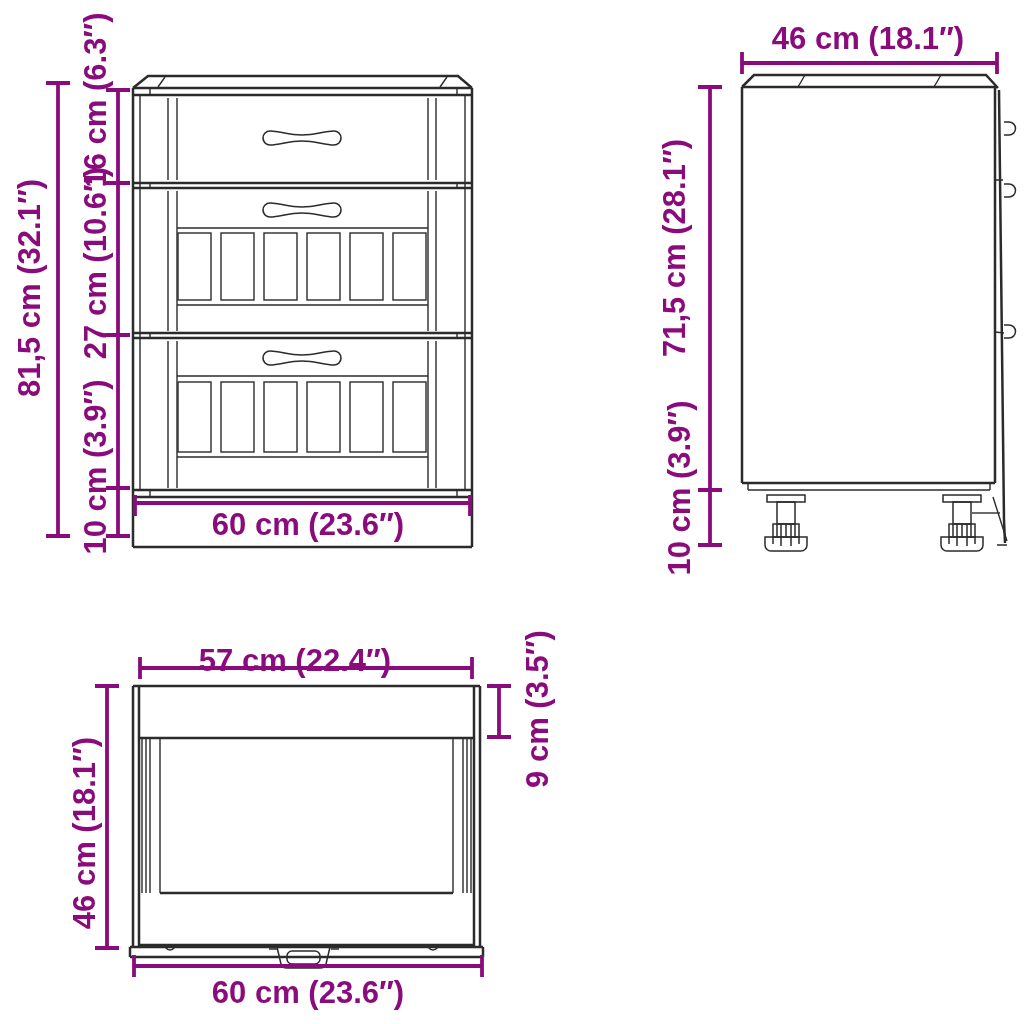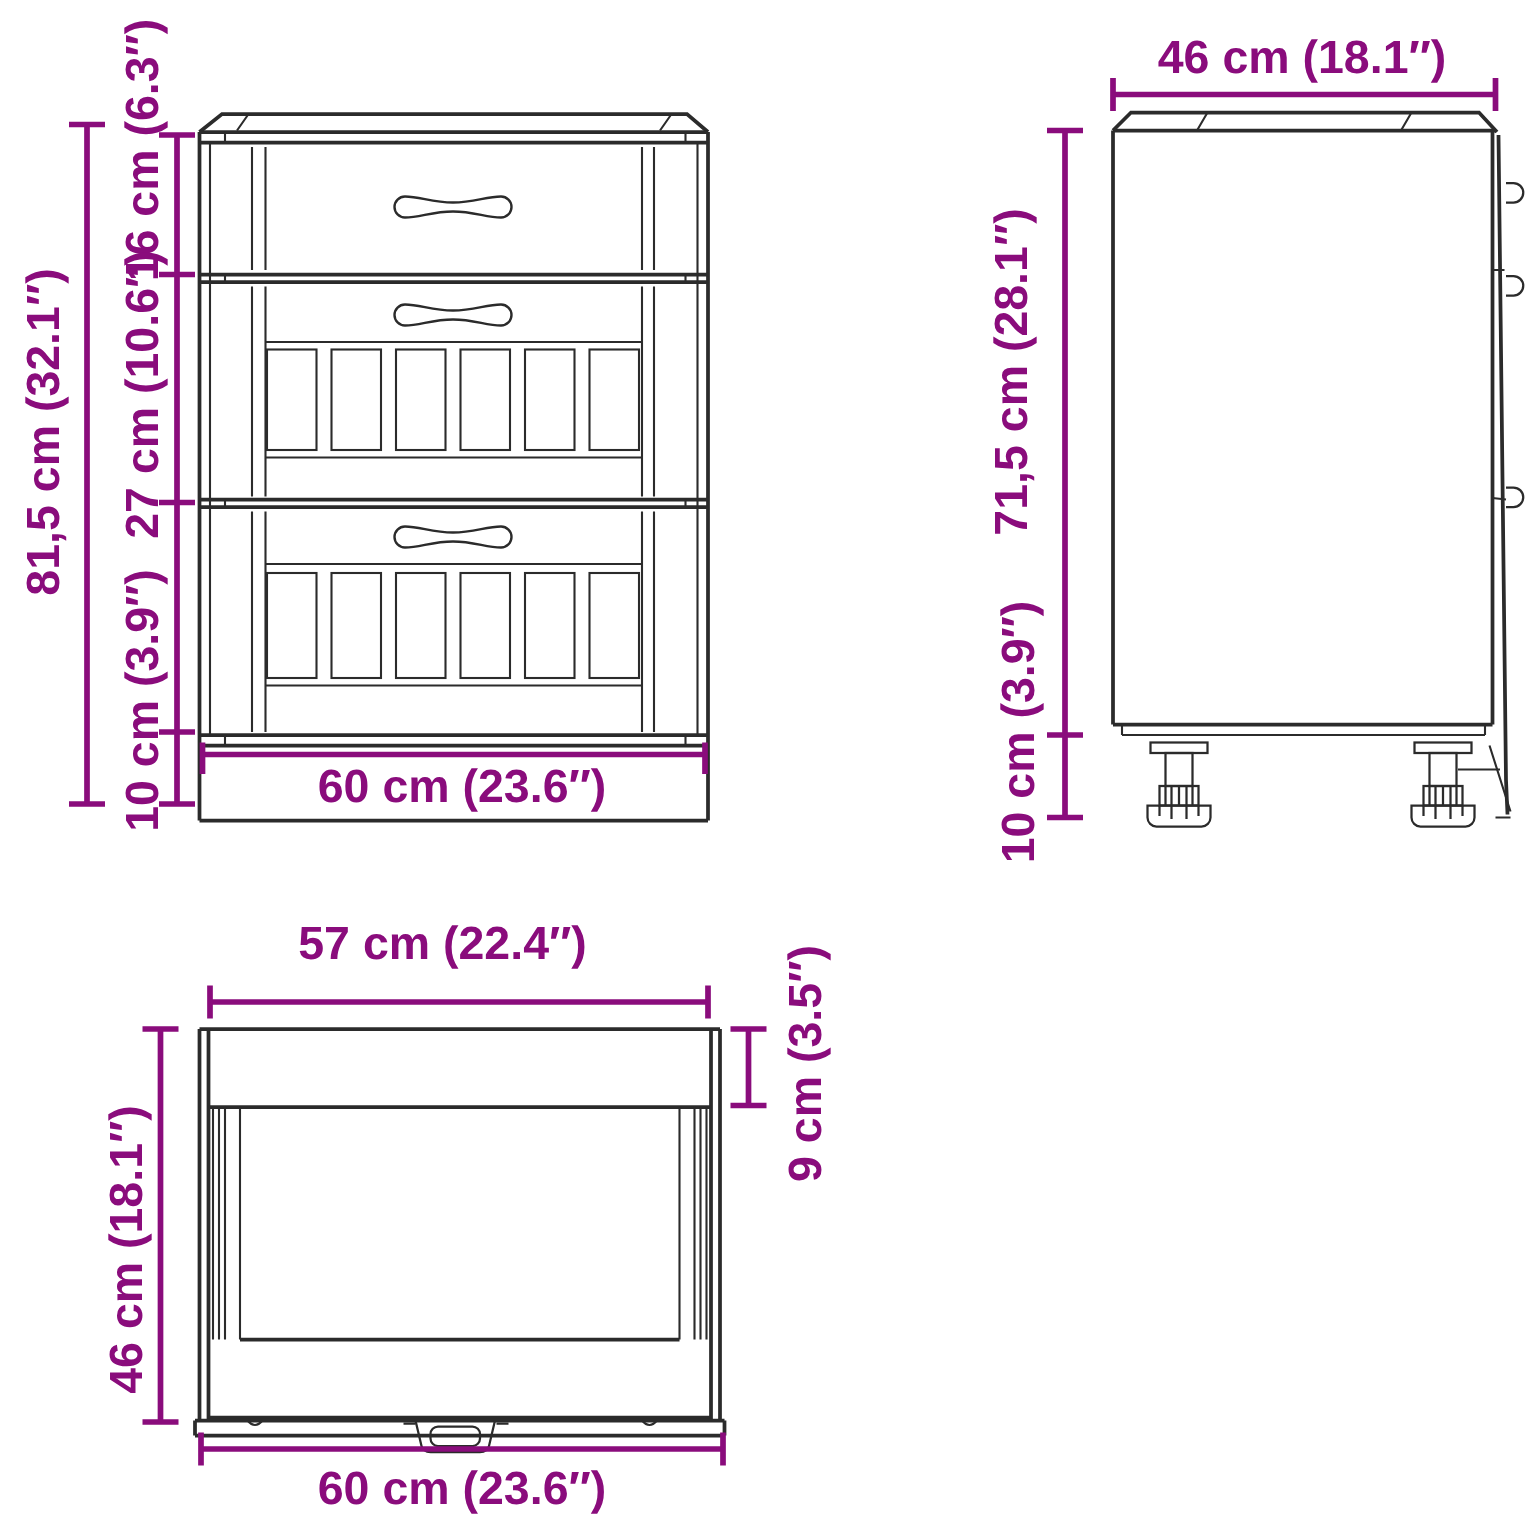--- a/index.html
+++ b/index.html
@@ -177,18 +177,18 @@
 <div class="dim-label v" style="left:29px;top:288px">81,5 cm (32.1″)</div>
 <div class="dim-label v" style="left:95px;top:100px">16 cm (6.3″)</div>
 <div class="dim-label v" style="left:95px;top:263px">27 cm (10.6″)</div>
 <div class="dim-label v" style="left:95px;top:467px">10 cm (3.9″)</div>
 <div class="dim-label" style="left:308px;top:524px">60 cm (23.6″)</div>
 
 <div class="dim-label" style="left:868px;top:38px">46 cm (18.1″)</div>
 <div class="dim-label v" style="left:674px;top:248px">71,5 cm (28.1″)</div>
 <div class="dim-label v" style="left:679px;top:488px">10 cm (3.9″)</div>
 
-<div class="dim-label" style="left:295px;top:629px">57 cm (22.4″)</div>
+<div class="dim-label" style="left:295px;top:660px">57 cm (22.4″)</div>
 <div class="dim-label v" style="left:84px;top:833px">46 cm (18.1″)</div>
 <div class="dim-label v" style="left:537px;top:709px">9 cm (3.5″)</div>
 <div class="dim-label" style="left:308px;top:992px">60 cm (23.6″)</div>
 
 </div>
 
 </body></html>

